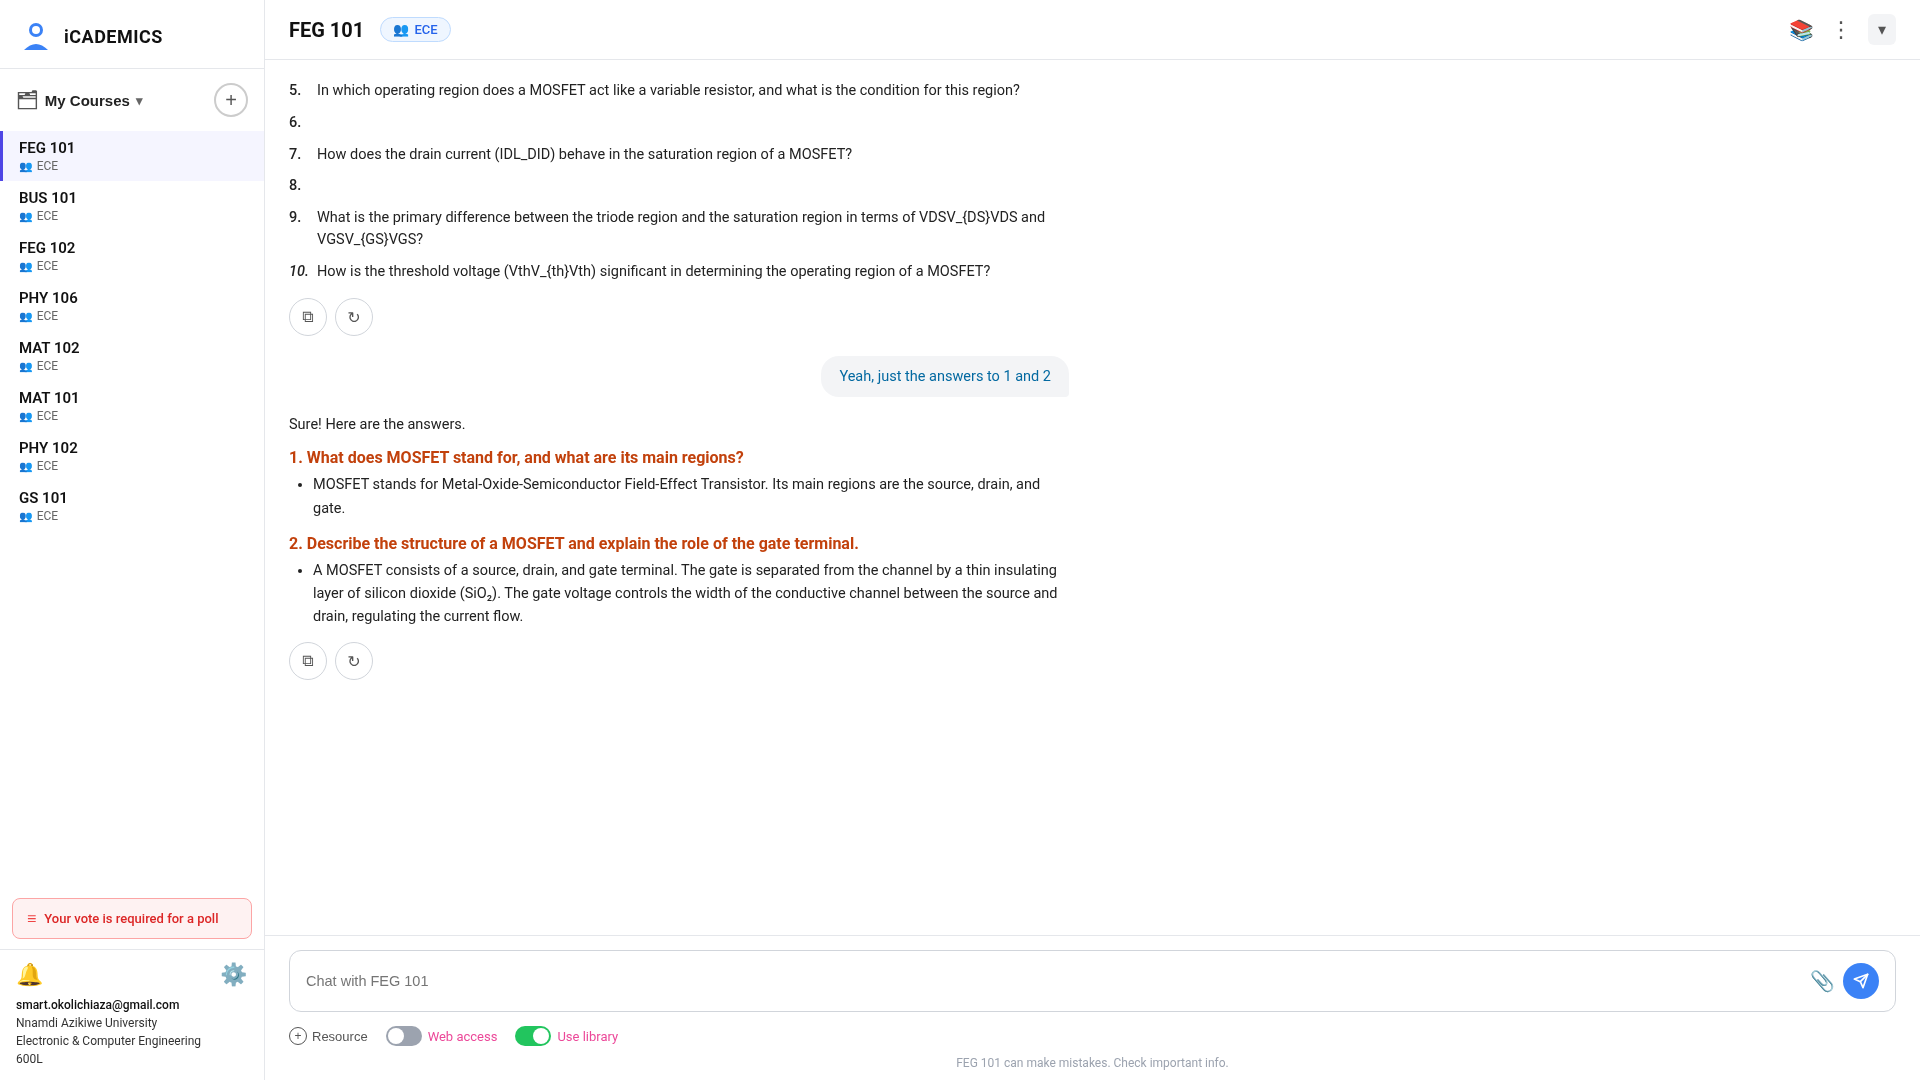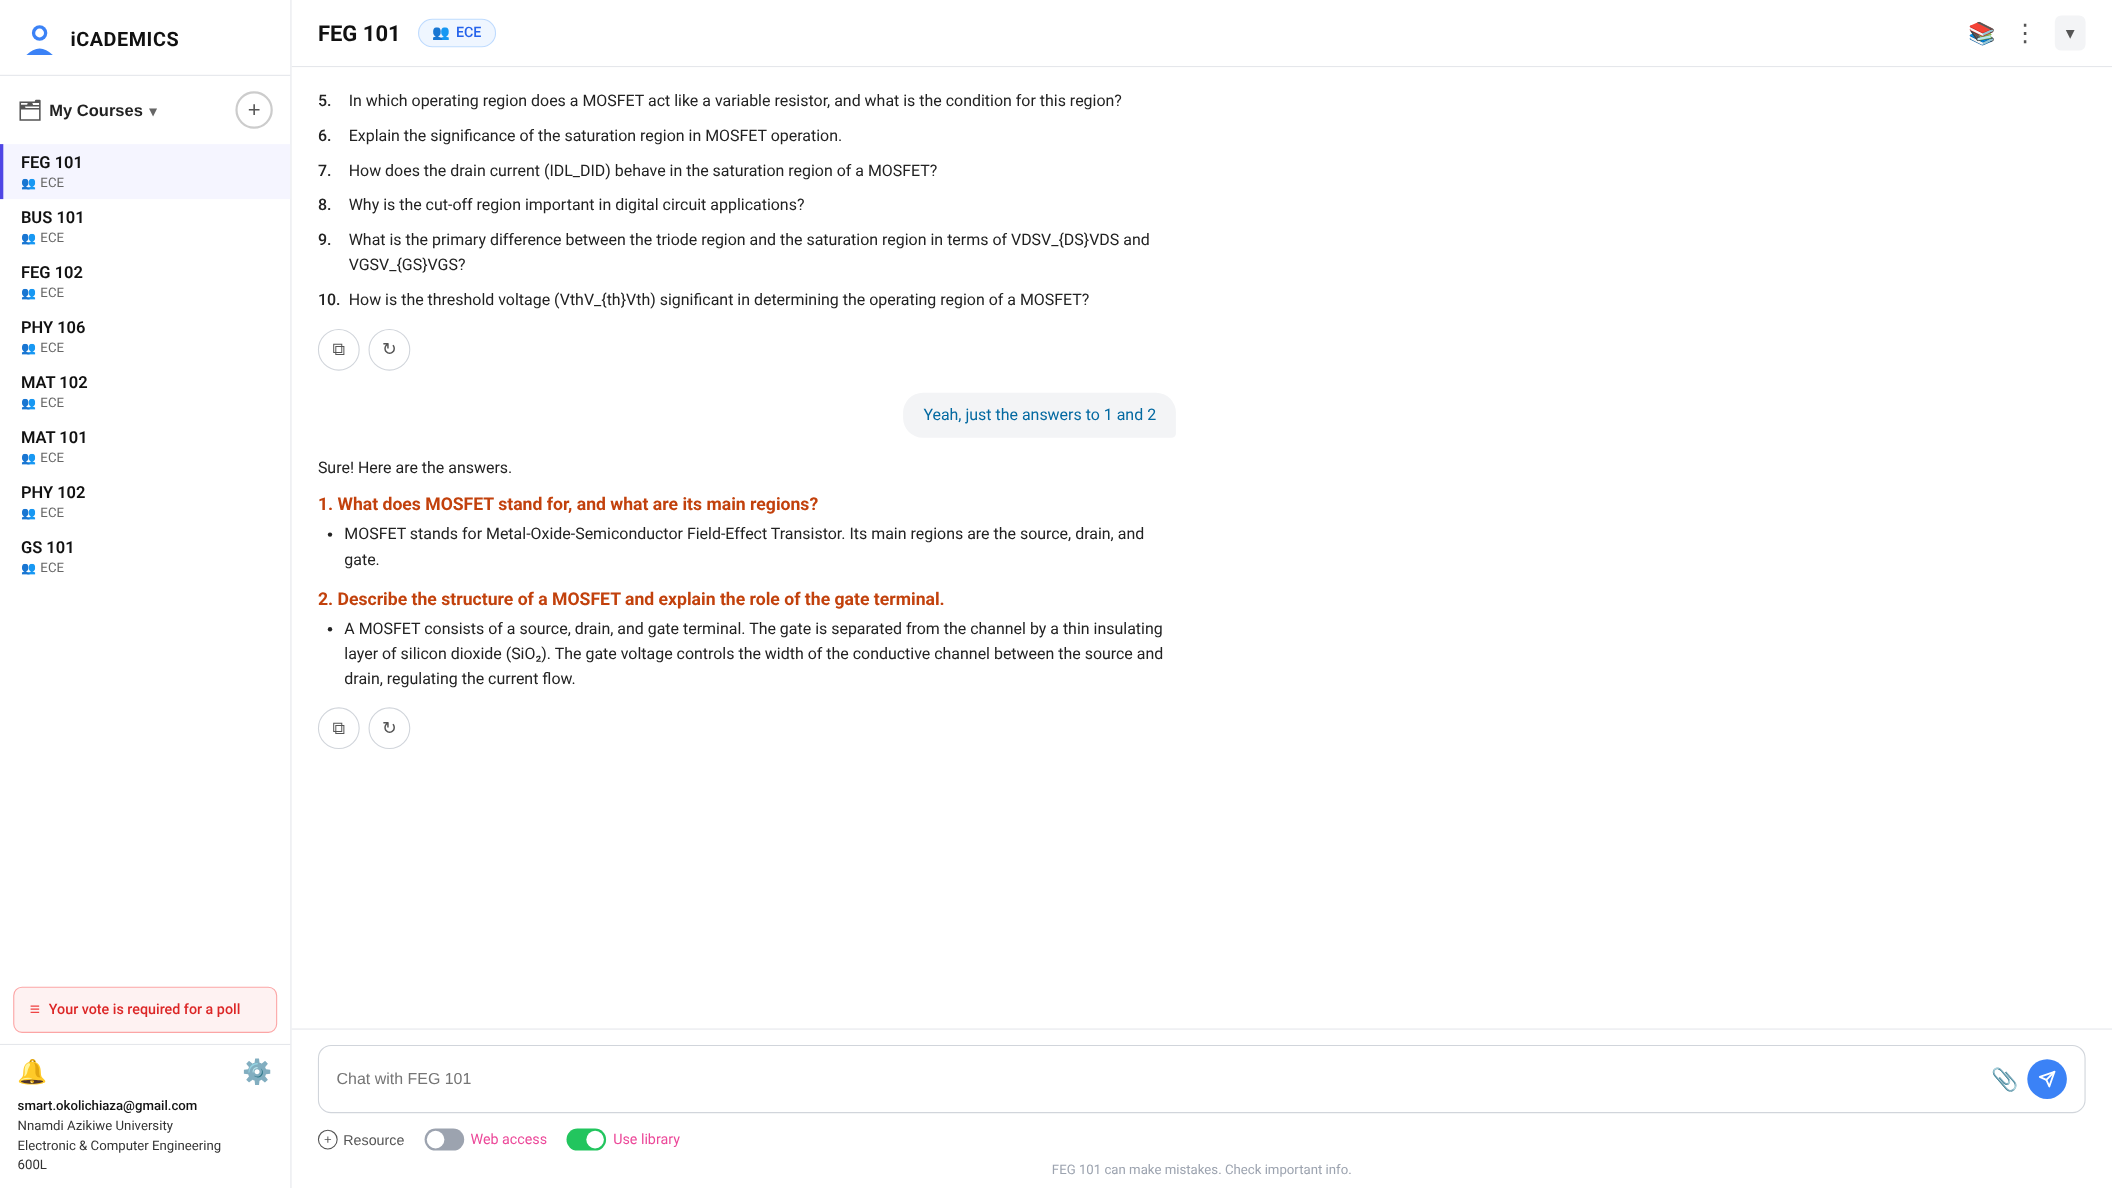--- a/index.html
+++ b/index.html
@@ -578,36 +578,34 @@
   <div class="chat-area">
     <div class="chat-content">
 
       <div class="question-list" id="question-list">
           <div style="display: flex; gap: 6px; margin-bottom: 10px; font-size: 14.5px; color: rgb(34, 34, 34); line-height: 1.5;">
             <span style="min-width:22px;font-weight:500;">5.</span>
             <span>In which operating region does a MOSFET act like a variable resistor, and what is the condition for this region?</span>
           </div>
           <div style="display: flex; gap: 6px; margin-bottom: 10px; font-size: 14.5px; color: rgb(34, 34, 34); line-height: 1.5;">
             <span style="min-width:22px;font-weight:500;">6.</span>
-            <span>Explain the significance of the saturation region in MOSFET operation.</span>
           </div>
           <div style="display: flex; gap: 6px; margin-bottom: 10px; font-size: 14.5px; color: rgb(34, 34, 34); line-height: 1.5;">
             <span style="min-width:22px;font-weight:500;">7.</span>
             <span>How does the drain current (IDL_DID) behave in the saturation region of a MOSFET?</span>
           </div>
           <div style="display: flex; gap: 6px; margin-bottom: 10px; font-size: 14.5px; color: rgb(34, 34, 34); line-height: 1.5;">
             <span style="min-width:22px;font-weight:500;">8.</span>
-            <span>Why is the cut-off region important in digital circuit applications?</span>
           </div>
           <div style="display: flex; gap: 6px; margin-bottom: 10px; font-size: 14.5px; color: rgb(34, 34, 34); line-height: 1.5;">
             <span style="min-width:22px;font-weight:500;">9.</span>
             <span>What is the primary difference between the triode region and the saturation region in terms of VDSV_{DS}VDS and VGSV_{GS}VGS?</span>
           </div>
           <div style="display: flex; gap: 6px; margin-bottom: 10px; font-size: 14.5px; color: rgb(34, 34, 34); line-height: 1.5;">
-            <span style="min-width:22px;font-weight:500;">10.</span>
+            <span style="min-width:22px;font-weight:500;font-style:italic;">10.</span>
             <span>How is the threshold voltage (VthV_{th}Vth) significant in determining the operating region of a MOSFET?</span>
           </div>
         </div>
 
 
       <div class="action-buttons">
         <button class="action-btn">⧉</button>
         <button class="action-btn">↻</button>
       </div>
 

